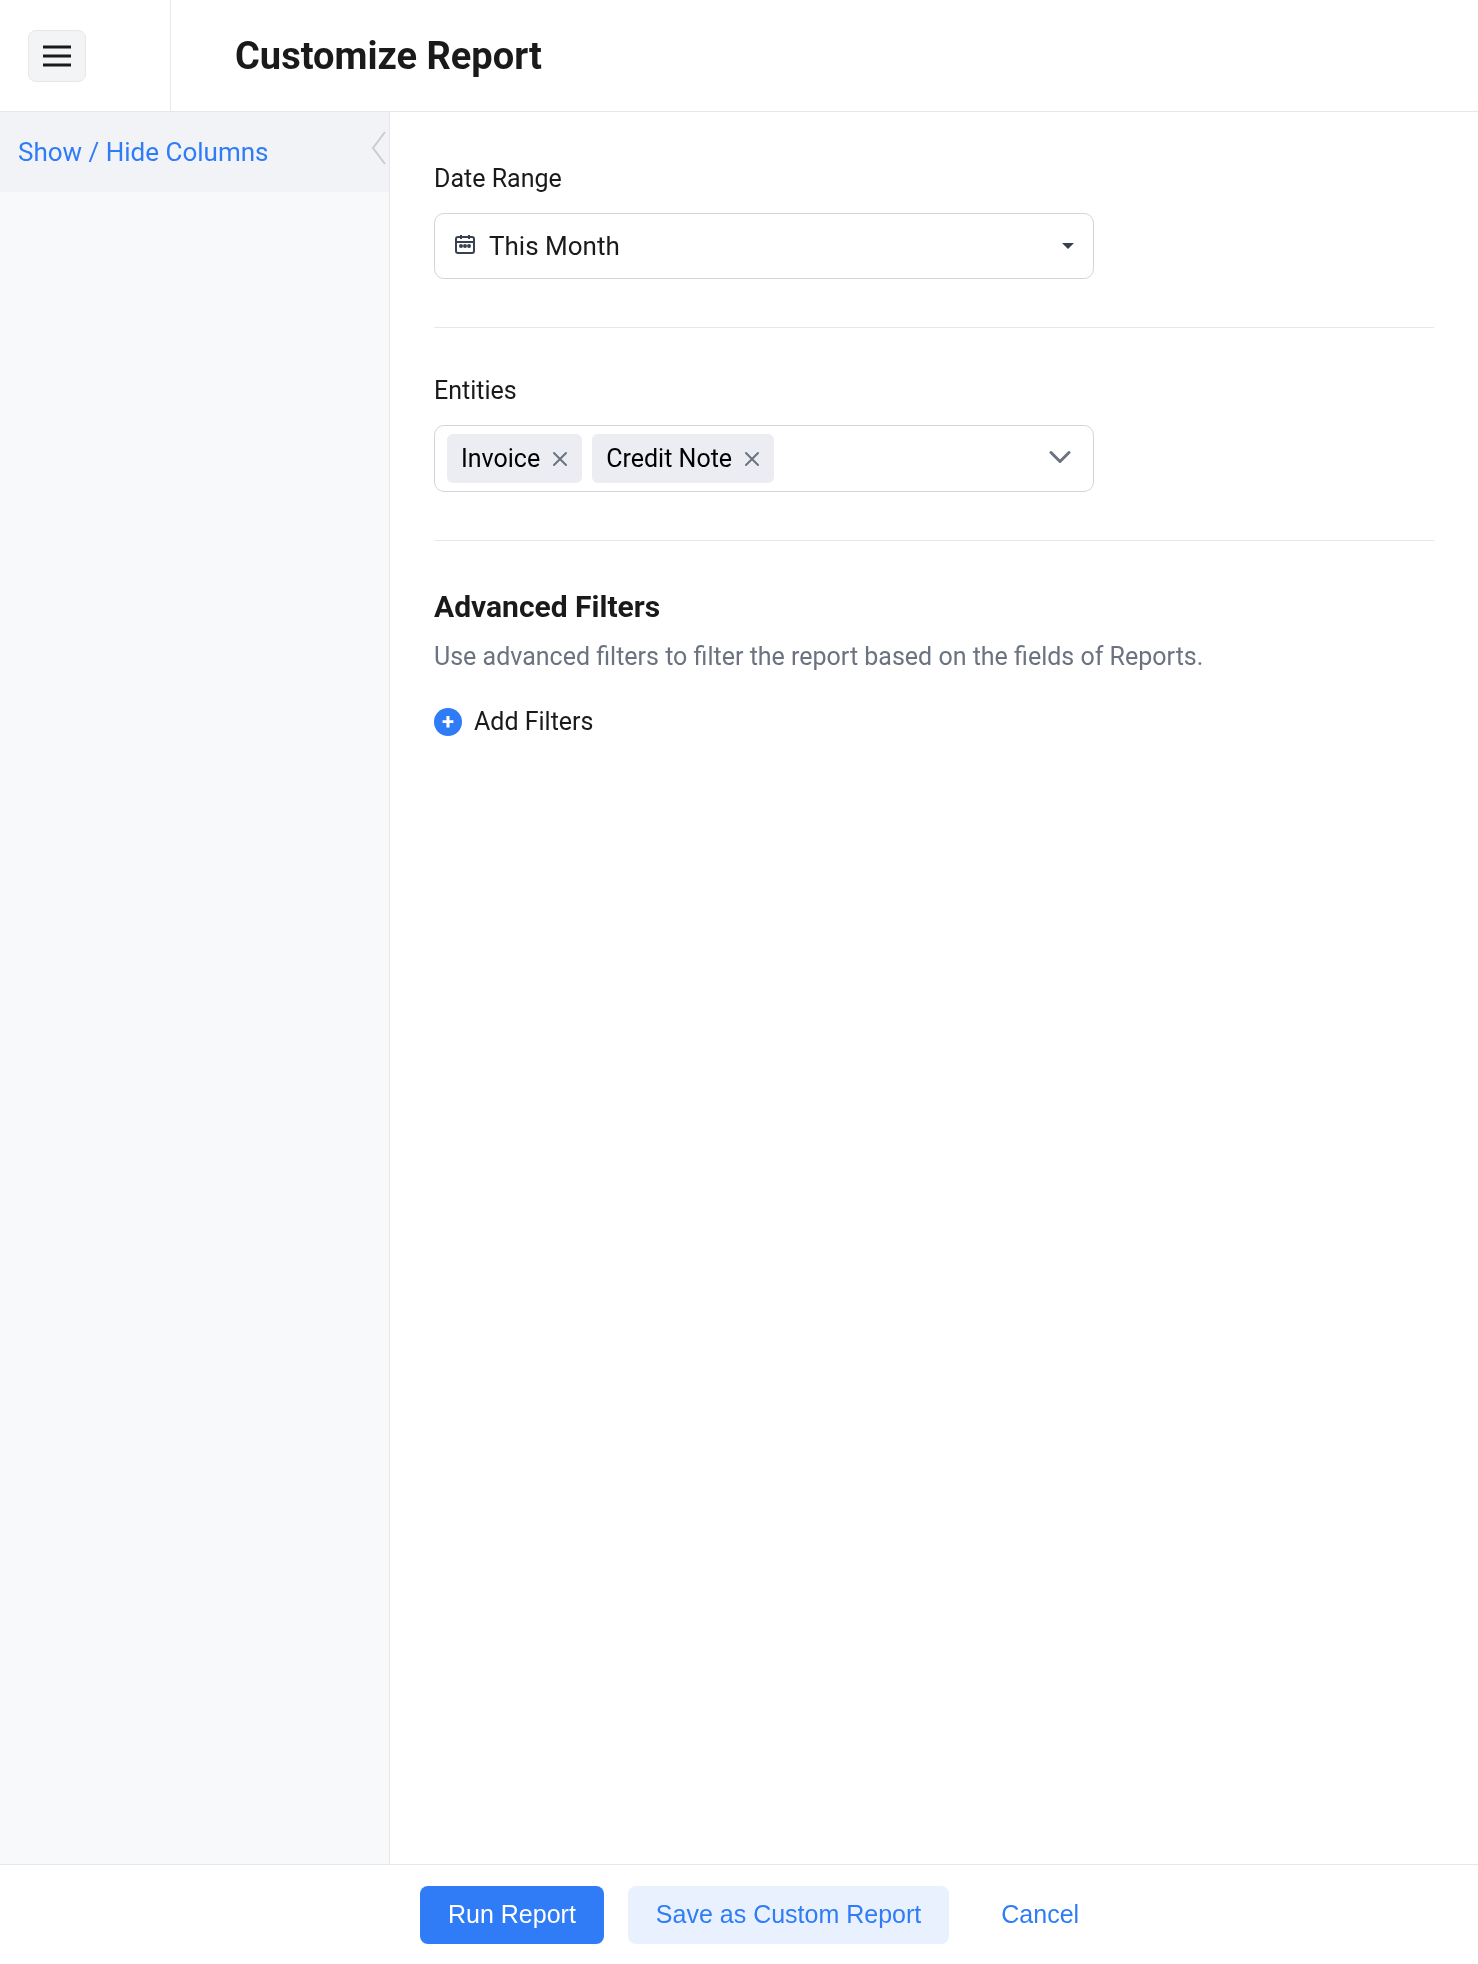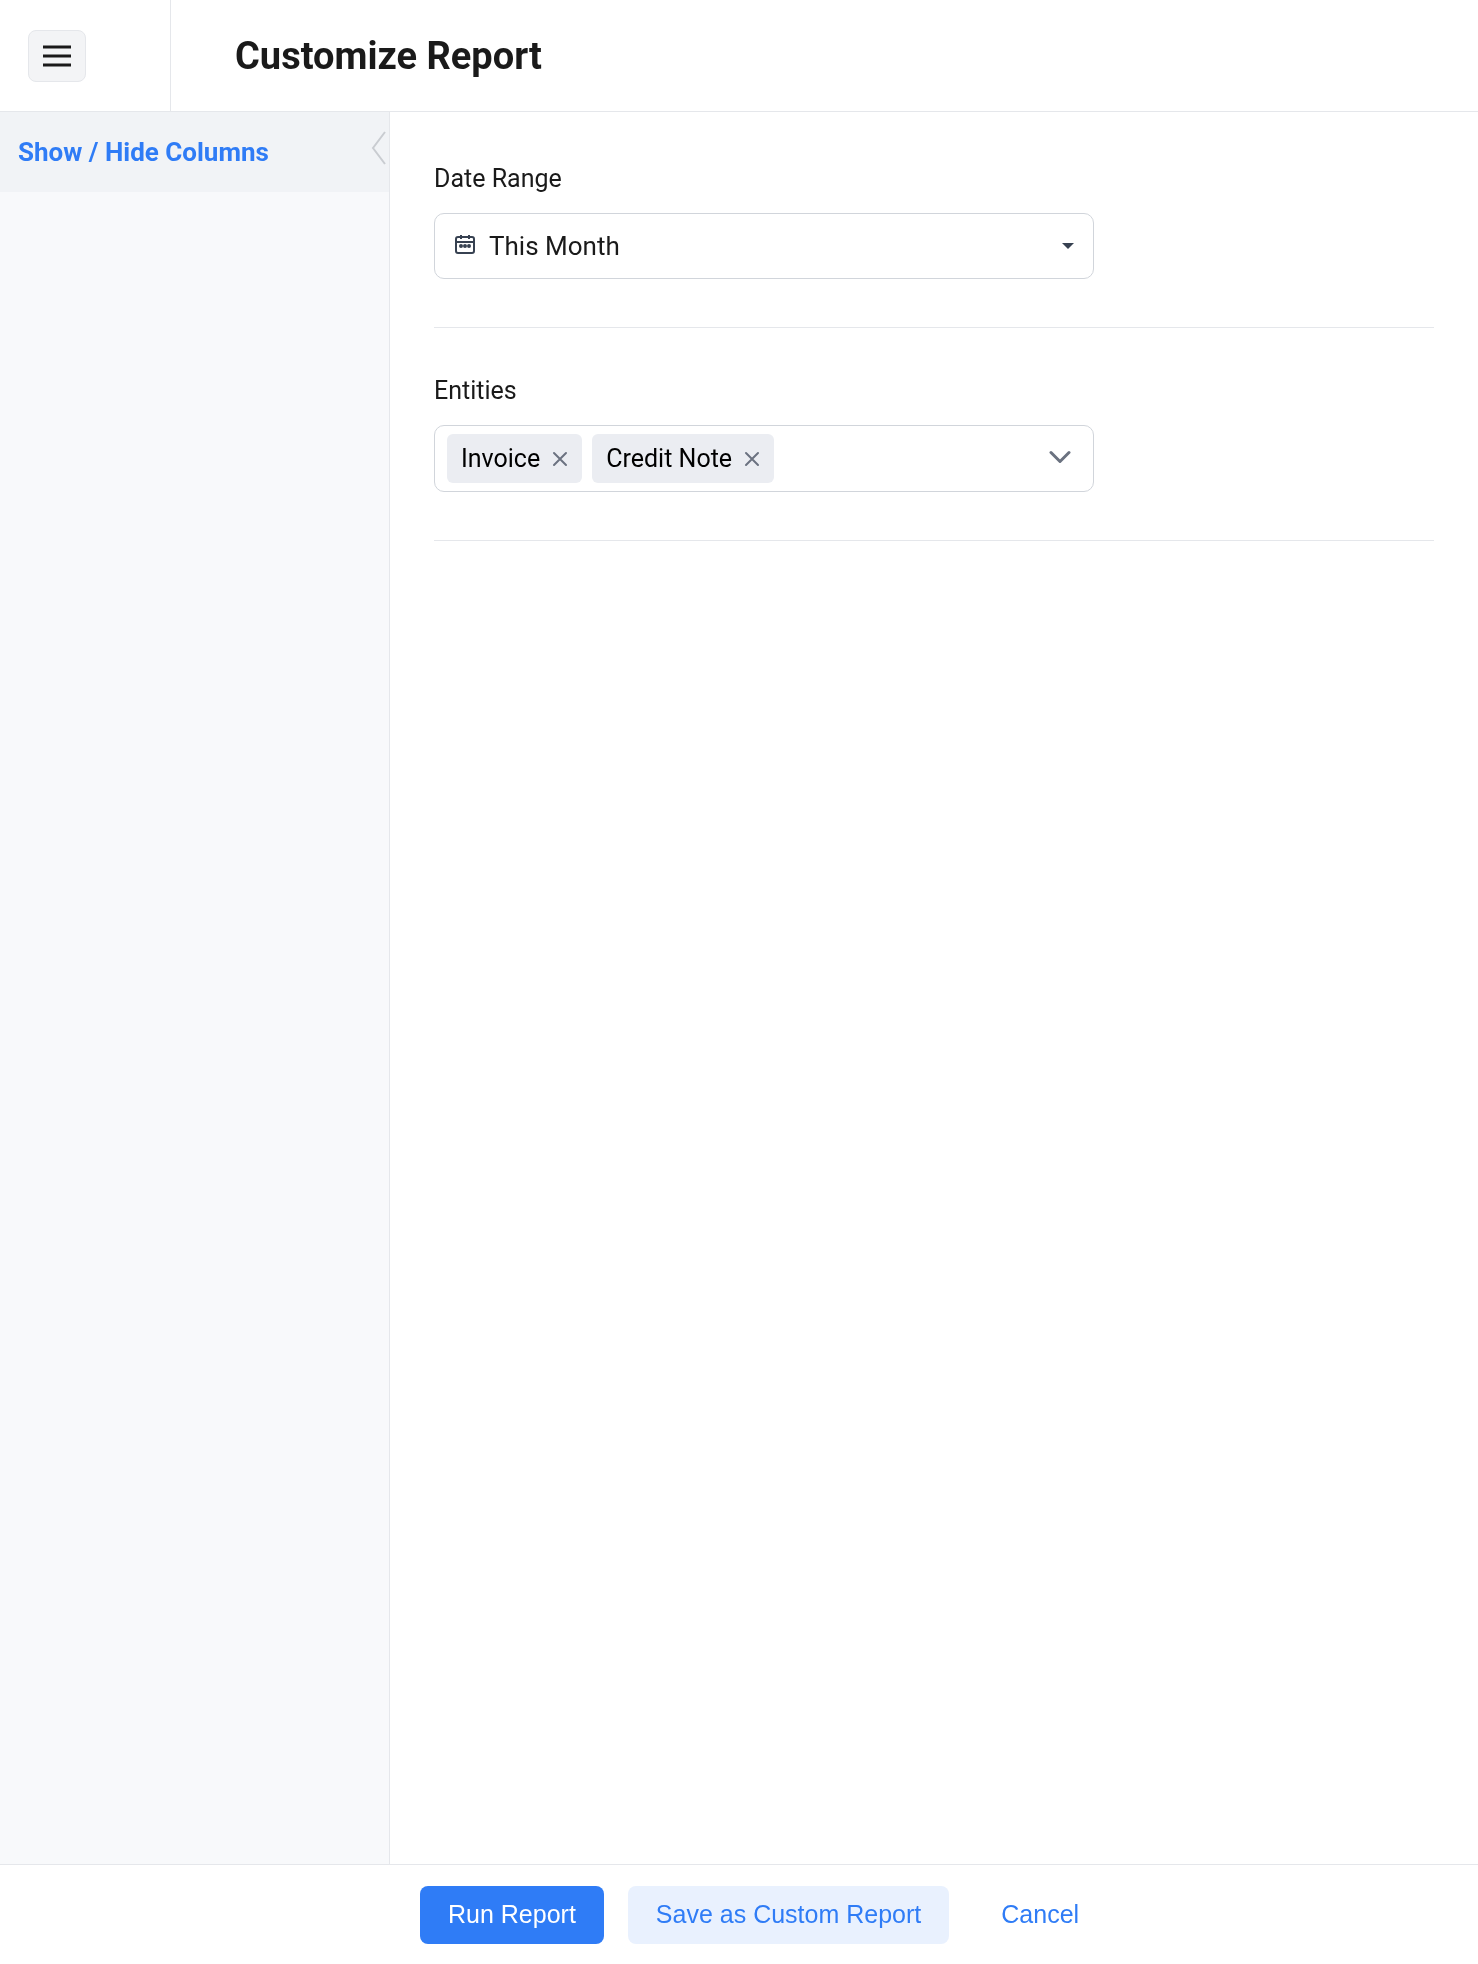--- a/index.html
+++ b/index.html
@@ -64,21 +64,20 @@
       background: #fff;
     }
     .sidebar-item.general {
       background: #fff;
       color: #1a1a1a;
       border-bottom: 1px solid #f3f4f6;
     }
     .sidebar-item.columns {
       background: #f1f3f6;
       color: #2f7cf6;
-      font-weight: bold;
     }
     .collapse-tab {
       position: absolute;
       top: 16px;
       right: -2px;
       cursor: pointer;
       color: #c9ccd1;
     }
     .main {
       flex: 1;
@@ -305,20 +304,28 @@
           </span>
         </div>
         <span class="chevron-icon">
           <svg width="22" height="14" viewBox="0 0 22 14">
               <path d="M2 2l9 9 9-9" fill="none" stroke="#6b7280" stroke-width="3" stroke-linecap="round" stroke-linejoin="round"></path>
             </svg>
         </span>
       </div>
     </div>
 
+    <div class="section no-border">
+      <div class="adv-title">Advanced Filters</div>
+      <div class="adv-desc">Use advanced filters to filter the report based on the fields of Reports.</div>
+      <div class="add-filters">
+        <span class="plus-circle">+</span>
+        <span class="label">Add Filters</span>
+      </div>
+    </div>
 
   </div>
 </div>
 
 <div class="footer">
   <button class="btn btn-primary">Run Report</button>
   <button class="btn btn-light">Save as Custom Report</button>
   <button class="btn btn-link">Cancel</button>
 </div>
 

